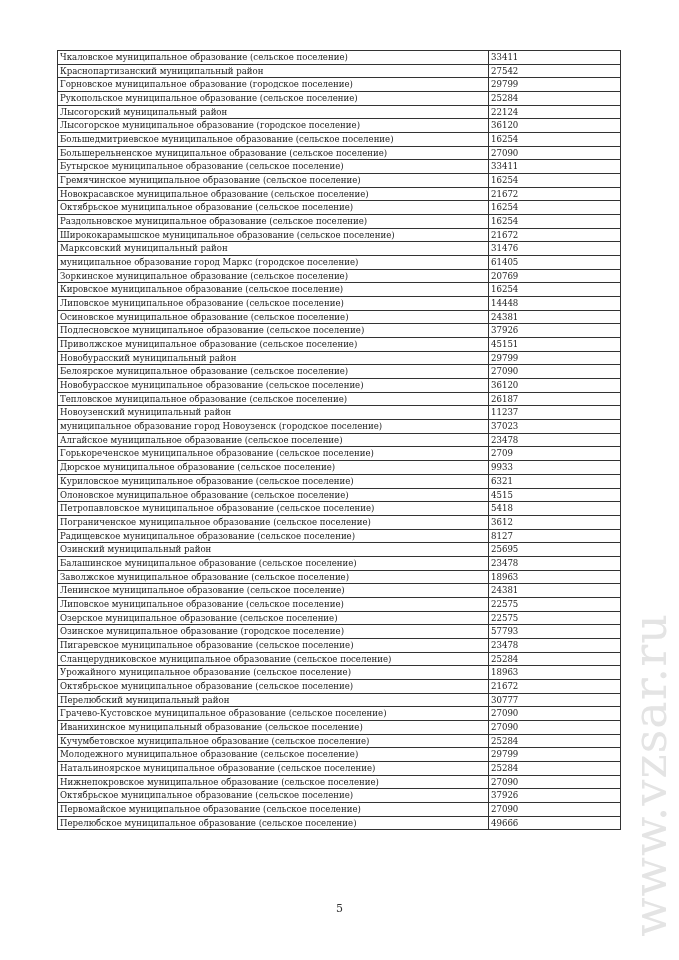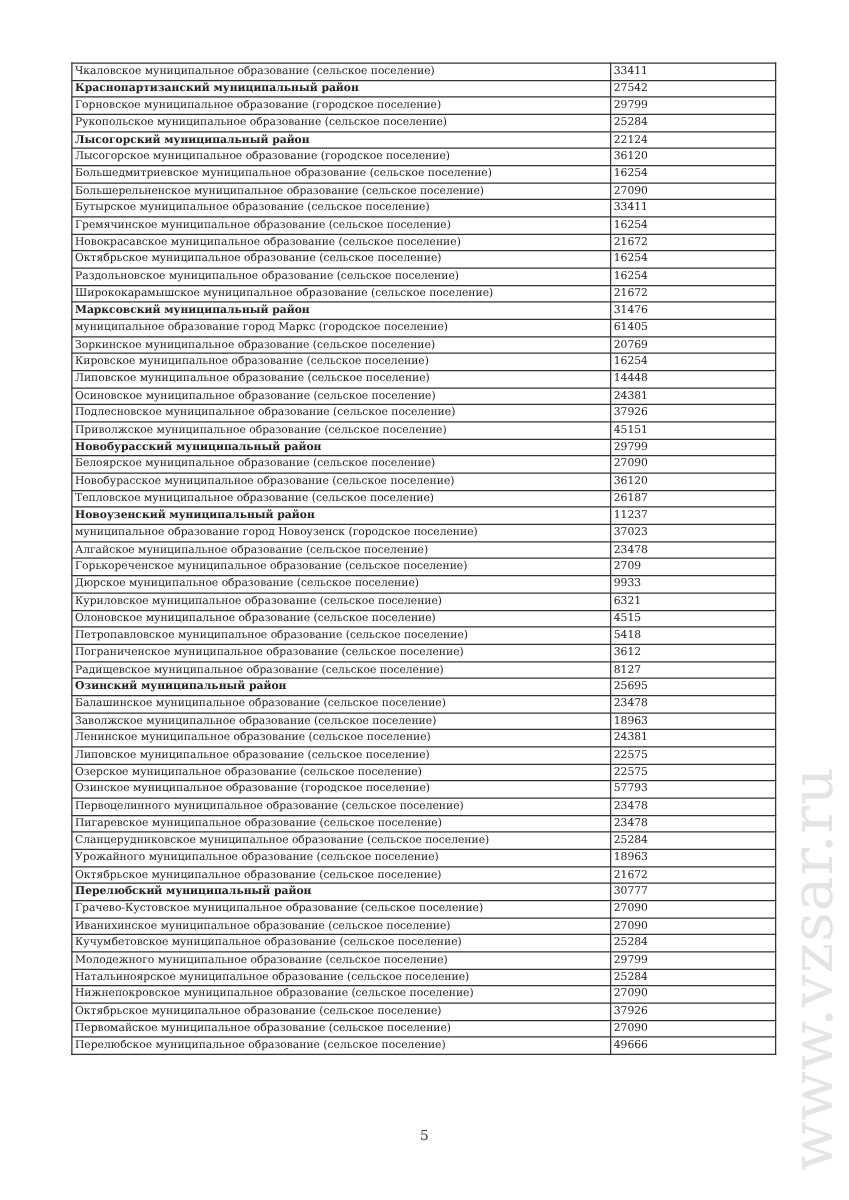--- a/index.html
+++ b/index.html
@@ -5,21 +5,21 @@
   html, body { margin: 0; padding: 0; background: #ffffff; }
   body { width: 679px; height: 960px; position: relative; overflow: hidden;
          font-family: "DejaVu Serif", "Liberation Serif", serif; color: #222; }
   .page { position: absolute; left: 0; top: 0; width: 679px; height: 960px; background: #fff; }
   table.data { position: absolute; left: 57px; top: 50px; width: 562px;
                border-collapse: collapse; table-layout: fixed; }
   table.data td { border: 1px solid #333; height: 12.67px; padding: 0 2px;
                   font-size: 8.6px; line-height: 12.67px; white-space: nowrap; overflow: hidden; }
   table.data td.name { width: 426px; text-align: left; }
   table.data td.val { width: 126px; text-align: left; padding-right: 3px; }
-  table.data tr.district td.name { font-weight: bold; }
+  table.data tr.district td.name { font-weight: normal; }
   .page-number { position: absolute; top: 902px; left: 0; width: 679px; text-align: center;
                  font-size: 11px; color: #333; }
   .watermark { position: absolute; left: 624px; top: 600px; width: 52px; height: 350px;
                display: flex; align-items: center; justify-content: center; }
   .watermark span { display: block; transform: rotate(-90deg); white-space: nowrap;
                     font-family: "DejaVu Serif", serif; font-size: 46px; color: #e4e4e4;
                     letter-spacing: 1px; }
 </style>
 </head>
 <body>
@@ -193,24 +193,20 @@
         </tr>
         <tr class="settlement">
           <td class="name">Озерское муниципальное образование (сельское поселение)</td>
           <td class="val">22575</td>
         </tr>
         <tr class="settlement">
           <td class="name">Озинское муниципальное образование (городское поселение)</td>
           <td class="val">57793</td>
         </tr>
         <tr class="settlement">
-          <td class="name">Первоцелинного муниципальное образование (сельское поселение)</td>
-          <td class="val">23478</td>
-        </tr>
-        <tr class="settlement">
           <td class="name">Пигаревское муниципальное образование (сельское поселение)</td>
           <td class="val">23478</td>
         </tr>
         <tr class="settlement">
           <td class="name">Сланцерудниковское муниципальное образование (сельское поселение)</td>
           <td class="val">25284</td>
         </tr>
         <tr class="settlement">
           <td class="name">Урожайного муниципальное образование (сельское поселение)</td>
           <td class="val">18963</td>
@@ -221,21 +217,21 @@
         </tr>
         <tr class="district">
           <td class="name">Перелюбский муниципальный район</td>
           <td class="val">30777</td>
         </tr>
         <tr class="settlement">
           <td class="name">Грачево-Кустовское муниципальное образование (сельское поселение)</td>
           <td class="val">27090</td>
         </tr>
         <tr class="settlement">
-          <td class="name">Иванихинское муниципальное образование (сельское поселение)</td>
+          <td class="name">Иванихинское муниципальный образование (сельское поселение)</td>
           <td class="val">27090</td>
         </tr>
         <tr class="settlement">
           <td class="name">Кучумбетовское муниципальное образование (сельское поселение)</td>
           <td class="val">25284</td>
         </tr>
         <tr class="settlement">
           <td class="name">Молодежного муниципальное образование (сельское поселение)</td>
           <td class="val">29799</td>
         </tr>

